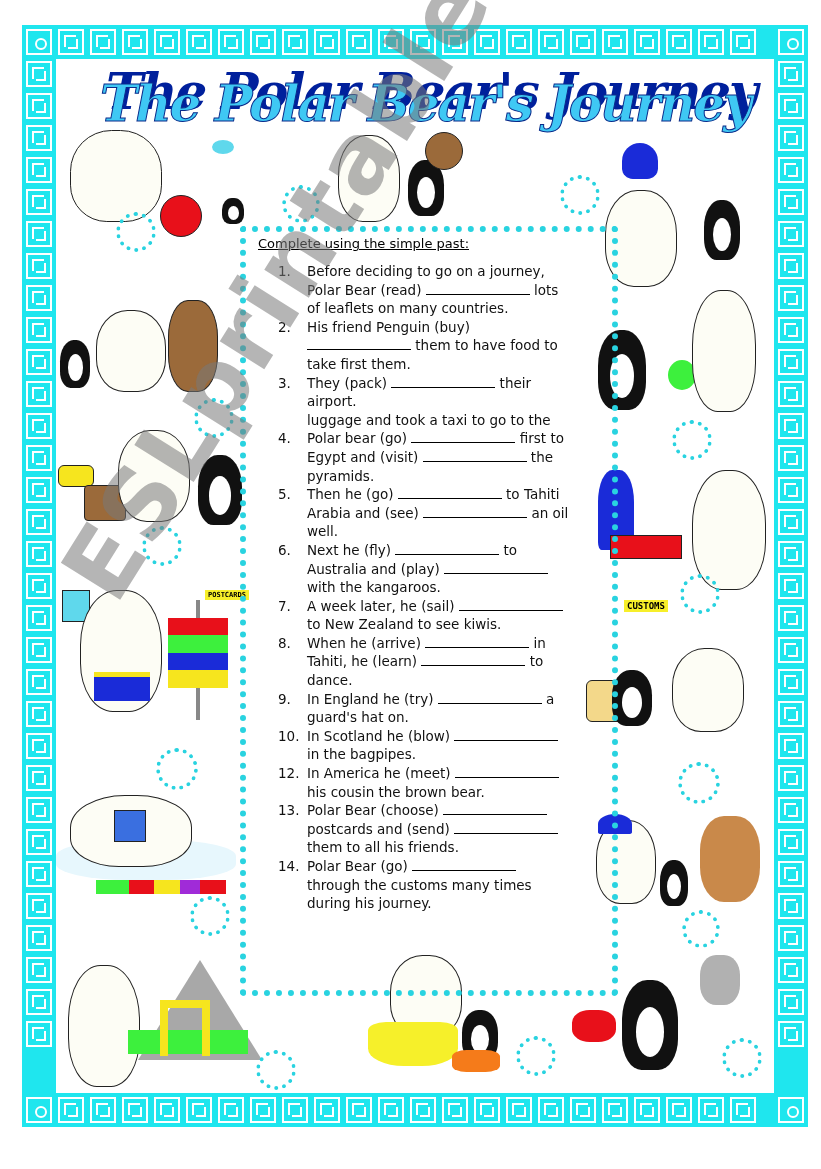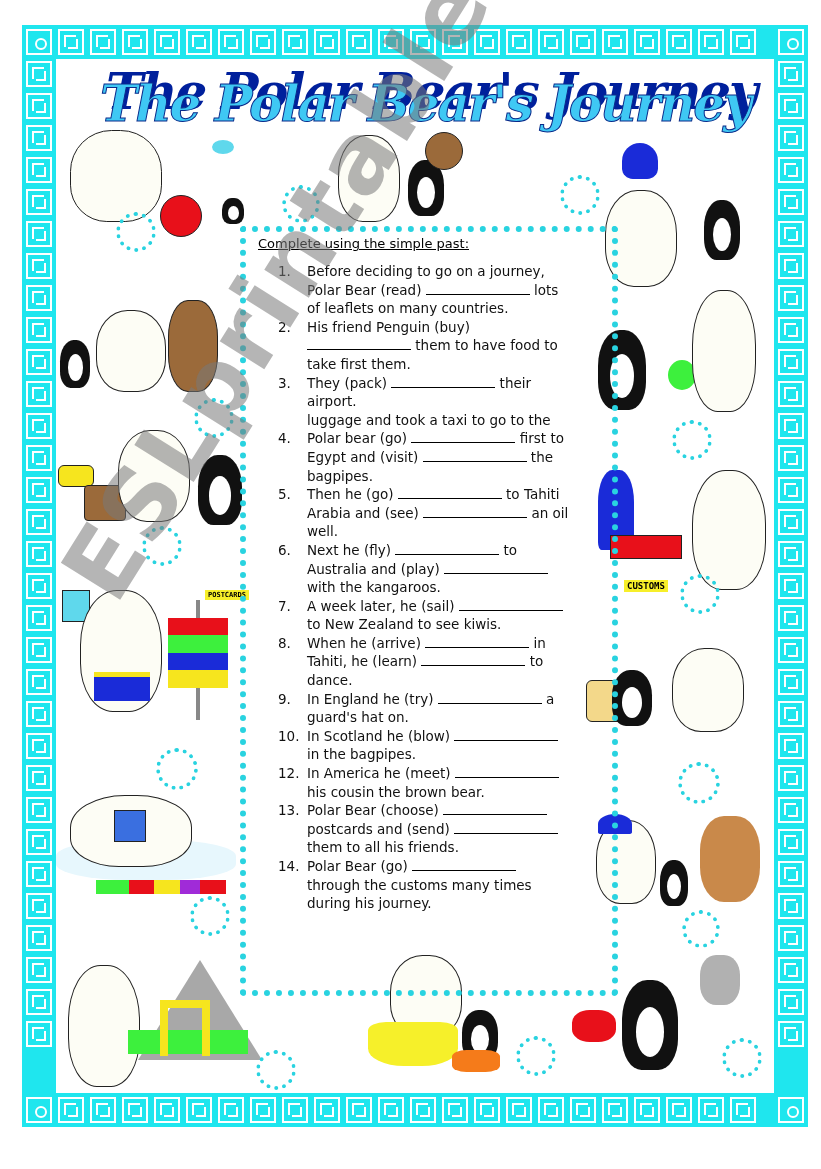--- a/index.html
+++ b/index.html
@@ -208,21 +208,21 @@
 <div class="ill bear" style="left:692px;top:290px;width:62px;height:120px;"></div>
 
 <div class="ill" style="left:58px;top:465px;width:34px;height:20px;background:#f6e51e;border-radius:6px;border:1px solid #222;"></div>
 <div class="ill" style="left:84px;top:485px;width:40px;height:34px;background:#9b6a3a;border-radius:4px;border:1px solid #222;"></div>
 <div class="ill bear" style="left:118px;top:430px;width:70px;height:90px;"></div>
 <div class="ill peng" style="left:198px;top:455px;width:44px;height:70px;"></div>
 
 <div class="ill" style="left:598px;top:470px;width:36px;height:80px;background:#1a2bd8;border-radius:40% 40% 10% 10%;"></div>
 <div class="ill" style="left:610px;top:535px;width:70px;height:22px;background:#e8101a;border:1px solid #222;"></div>
 <div class="ill bear" style="left:692px;top:470px;width:72px;height:118px;"></div>
-<div class="tag" style="left:624px;top:580px;">CUSTOMS</div>
+<div class="tag" style="left:624px;top:600px;">CUSTOMS</div>
 
 <div class="ill" style="left:62px;top:590px;width:26px;height:30px;background:#5fd8ec;border:1px solid #222;"></div>
 <div class="ill bear" style="left:80px;top:590px;width:80px;height:120px;"></div>
 <div class="ill" style="left:94px;top:672px;width:56px;height:24px;background:#1a2bd8;border-top:5px solid #f6e51e;"></div>
 <div class="ill" style="left:196px;top:600px;width:4px;height:120px;background:#888;"></div>
 <div class="tag" style="left:178px;top:590px;font-size:7px;margin-left:27px;">POSTCARDS</div>
 <div class="ill" style="left:168px;top:618px;width:60px;height:70px;background:linear-gradient(#e8101a 0 25%, #3df03d 25% 50%, #1a2bd8 50% 75%, #f6e51e 75% 100%);"></div>
 
 <div class="ill bear" style="left:586px;top:680px;width:36px;height:40px;background:#f3d88a;border-radius:6px;"></div>
 <div class="ill peng" style="left:612px;top:670px;width:40px;height:56px;"></div>
@@ -293,21 +293,21 @@
         <div><span>They (pack) </span><span class="blank"></span><span> their</span></div>
         <div><span>airport.</span></div>
         <div><span>luggage and took a taxi to go to the</span></div>
       </div>
     </div>
     <div class="item">
       <div class="num">4.</div>
       <div class="txt">
         <div><span>Polar bear (go) </span><span class="blank"></span><span> first to</span></div>
         <div><span>Egypt and (visit) </span><span class="blank"></span><span> the</span></div>
-        <div><span>bagpipes.</span></div>
+        <div><span>pyramids.</span></div>
       </div>
     </div>
     <div class="item">
       <div class="num">5.</div>
       <div class="txt">
         <div><span>Then he (go) </span><span class="blank"></span><span> to Tahiti</span></div>
         <div><span>Arabia and (see) </span><span class="blank"></span><span> an oil</span></div>
         <div><span>well.</span></div>
       </div>
     </div>

